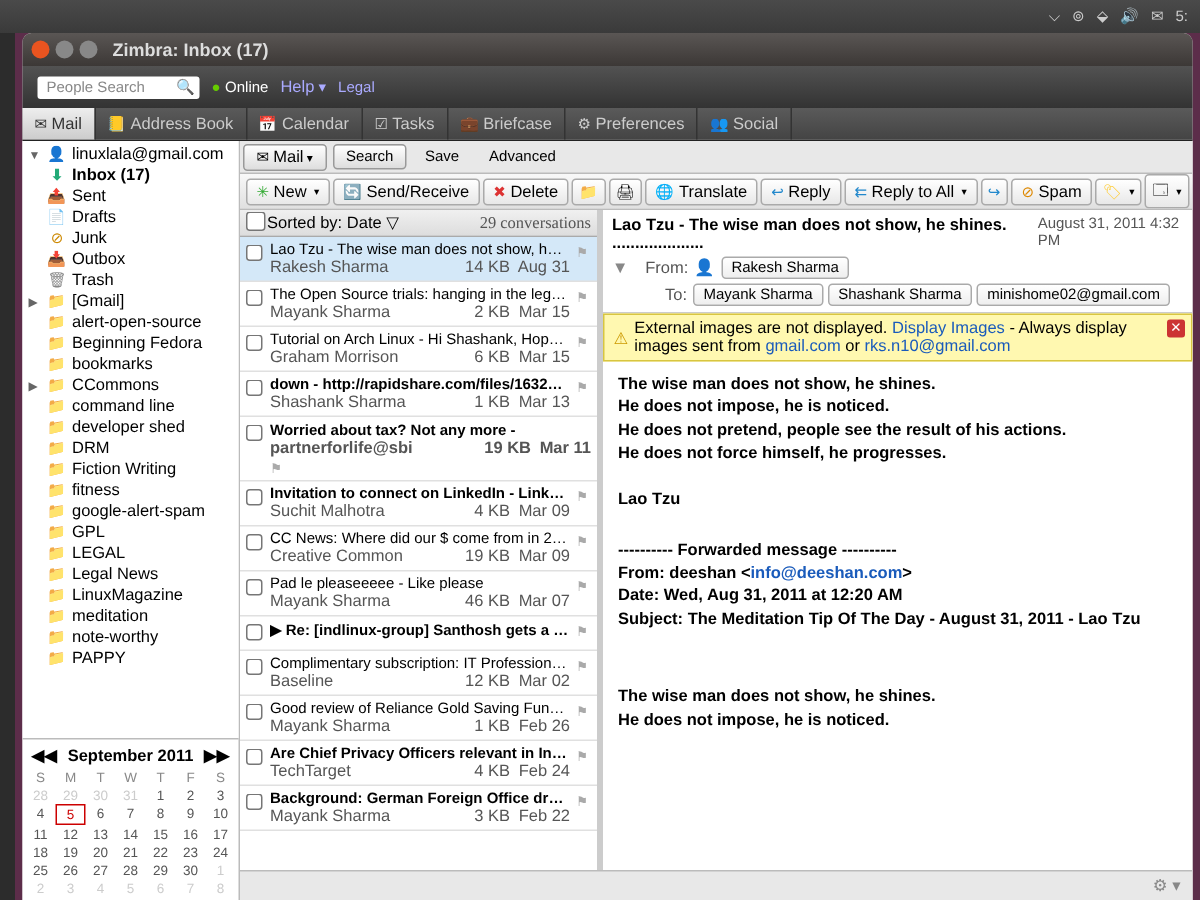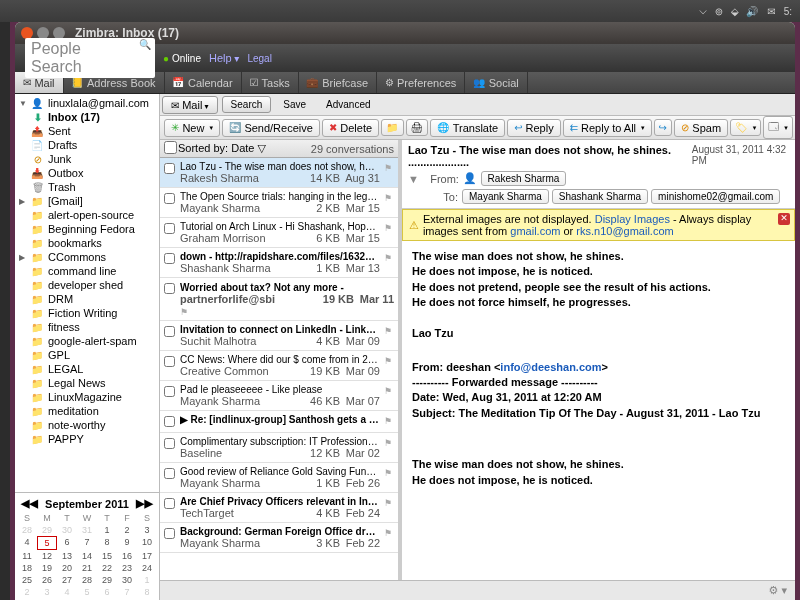--- a/index.html
+++ b/index.html
@@ -10,21 +10,21 @@
 .titlebar { height: 22px; background: linear-gradient(#5a5654, #3c3836); border-radius: 6px 6px 0 0; display: flex; align-items: center; padding: 0 6px; gap: 4px; }
 .titlebar .btn { width: 12px; height: 12px; border-radius: 50%; }
 .titlebar .close { background: #e95420; }
 .titlebar .min { background: #888; }
 .titlebar .max { background: #888; }
 .titlebar .title { color: #ddd; font-size: 12px; font-weight: bold; margin-left: 6px; }
 .brandbar { height: 28px; background: linear-gradient(#525252, #333); display: flex; align-items: center; padding: 0 10px; justify-content: space-between; }
 .brand { color: #fff; font-size: 14px; }
 .brand b { font-size: 14px; }
 .brandright { display: flex; gap: 8px; align-items: center; }
-.psearch { background: #fff; border-radius: 2px; padding: 2px 20px 2px 6px; width: 130px; font-size: 16px; color: #888; position: relative; }
+.psearch { background: #fff; border-radius: 2px; padding: 2px 20px 2px 6px; width: 108px; font-size: 10px; color: #888; position: relative; }
 .psearch::after { content: '🔍'; position: absolute; right: 3px; top: 1px; font-size: 10px; }
 .online { color: #fff; font-size: 10px; }
 .online::before { content: '●'; color: #6c0; margin-right: 3px; }
 .helplink { color: #aaf; font-size: 10px; }
 .tabbar { height: 22px; background: linear-gradient(#5a5a5a, #444); display: flex; border-bottom: 1px solid #222; }
 .apptab { display: flex; align-items: center; padding: 0 8px; color: #ccc; font-size: 10px; border-right: 1px solid #333; gap: 3px; cursor: pointer; }
 .apptab.active { background: linear-gradient(#eee, #ccc); color: #333; }
 .apptab .ico { font-size: 10px; }
 .content { flex: 1; display: flex; background: #fff; overflow: hidden; }
 .sidebar { width: 145px; display: flex; flex-direction: column; border-right: 1px solid #bbb; }
@@ -48,21 +48,21 @@
 .sbtn.drop::after { content: ' ▾'; font-size: 8px; }
 .toolbar { height: 24px; display: flex; align-items: center; background: linear-gradient(#f8f8f8,#e0e0e0); border-bottom: 1px solid #bbb; padding: 0 4px; gap: 2px; overflow: hidden; }
 .tbtn { display: flex; align-items: center; background: linear-gradient(#fff,#e8e8e8); border: 1px solid #aaa; border-radius: 3px; padding: 2px 6px; font-size: 10px; gap: 3px; cursor: pointer; white-space: nowrap; }
 .tbtn.drop::after { content: '▾'; font-size: 7px; margin-left: 2px; }
 .tico { font-size: 10px; }
 .midsplit { flex: 1; display: flex; overflow: hidden; }
 .msglist { width: 242px; border-right: 4px solid #ccc; display: flex; flex-direction: column; overflow: hidden; }
 .listhdr { height: 18px; background: linear-gradient(#f0f0f0,#ddd); display: flex; align-items: center; border-bottom: 1px solid #aaa; font-size: 10px; padding: 0 4px; }
 .listhdr .cb { width: 14px; }
 .listhdr .sort { flex: 1; }
-.listhdr .count { color: #555; }
+.listhdr .count { color: #555; font-family: Liberation Serif, serif; }
 .msgitems { flex: 1; overflow-y: auto; }
 .msgitem { display: flex; border-bottom: 1px solid #e0e0e0; padding: 3px 4px; gap: 4px; cursor: pointer; }
 .msgitem.sel { background: #d4e8f8; }
 .msgitem .cb { width: 12px; padding-top: 2px; }
 .msgitem .cb input { width: 11px; height: 11px; }
 .msgitem .mbody { flex: 1; min-width: 0; }
 .msgitem .subj { font-size: 10px; white-space: nowrap; overflow: hidden; text-overflow: ellipsis; }
 .msgitem .subj.unread { font-weight: bold; }
 .msgitem .meta { display: flex; justify-content: space-between; font-size: 10px; color: #555; }
 .msgitem .from { flex: 1; white-space: nowrap; overflow: hidden; }
@@ -586,22 +586,22 @@
             <span class="x">✕</span>
           </div>
           <div class="msgbody">
             <div style="white-space:pre-line">The wise man does not show, he shines.
 He does not impose, he is noticed.
 He does not pretend, people see the result of his actions.
 He does not force himself, he progresses.
 
 Lao Tzu</div>
             <br>
+            <div>---------- Forwarded message ----------</div>
             <div><span>From: </span><b>deeshan</b> &lt;<a>info@deeshan.com</a>&gt;</div>
-            <div>---------- Forwarded message ----------</div>
             <div>Date: Wed, Aug 31, 2011 at 12:20 AM</div>
             <div>Subject: The Meditation Tip Of The Day - August 31, 2011 - Lao Tzu</div>
             <br><br>
             <div style="white-space:pre-line">The wise man does not show, he shines.
 He does not impose, he is noticed.</div>
           </div>
         </div>
       </div>
 
       <div class="statusbar">

